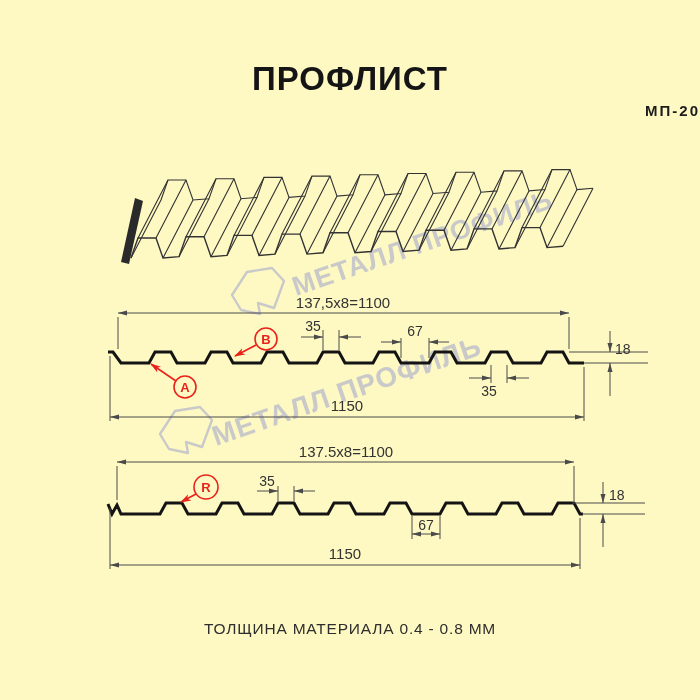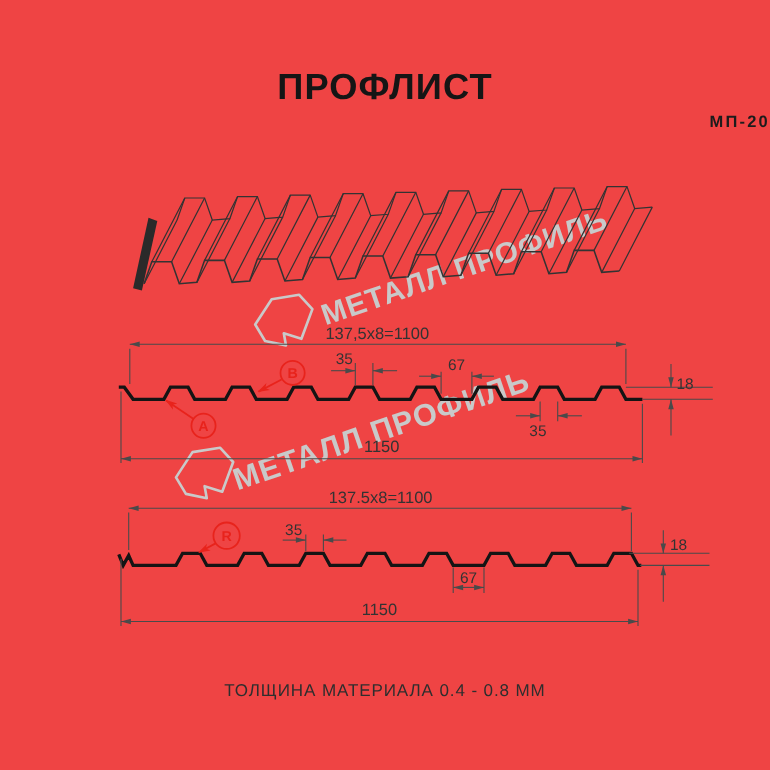--- a/index.html
+++ b/index.html
@@ -1,16 +1,16 @@
 <!DOCTYPE html>
 <html><head>
 <meta charset="utf-8">
 <style>
   html,body{margin:0;padding:0;background:#ffffff;}
-  .page{position:relative;width:700px;height:700px;background:#ef4444;overflow:hidden;
+  .page{position:relative;width:700px;height:700px;background:#fef9c3;overflow:hidden;
         font-family:"Liberation Sans","DejaVu Sans",sans-serif;}
   .title{position:absolute;top:60px;left:0;width:700px;text-align:center;
          font-size:33px;font-weight:800;letter-spacing:1px;color:#151515;}
   .subtitle{position:absolute;top:102px;left:0;width:700px;text-align:right;
          font-size:15px;font-weight:600;letter-spacing:2px;color:#1c1c1c;}
   .footer{position:absolute;top:620px;left:0;width:700px;text-align:center;
          font-size:15.5px;font-weight:400;letter-spacing:0.8px;color:#2e2e2e;}
   svg{position:absolute;top:0;left:0;}
   .dimtxt{font-family:"Liberation Sans",sans-serif;font-size:14px;fill:#333;}
   .dimtxt-lg{font-family:"Liberation Sans",sans-serif;font-size:15px;fill:#333;}

